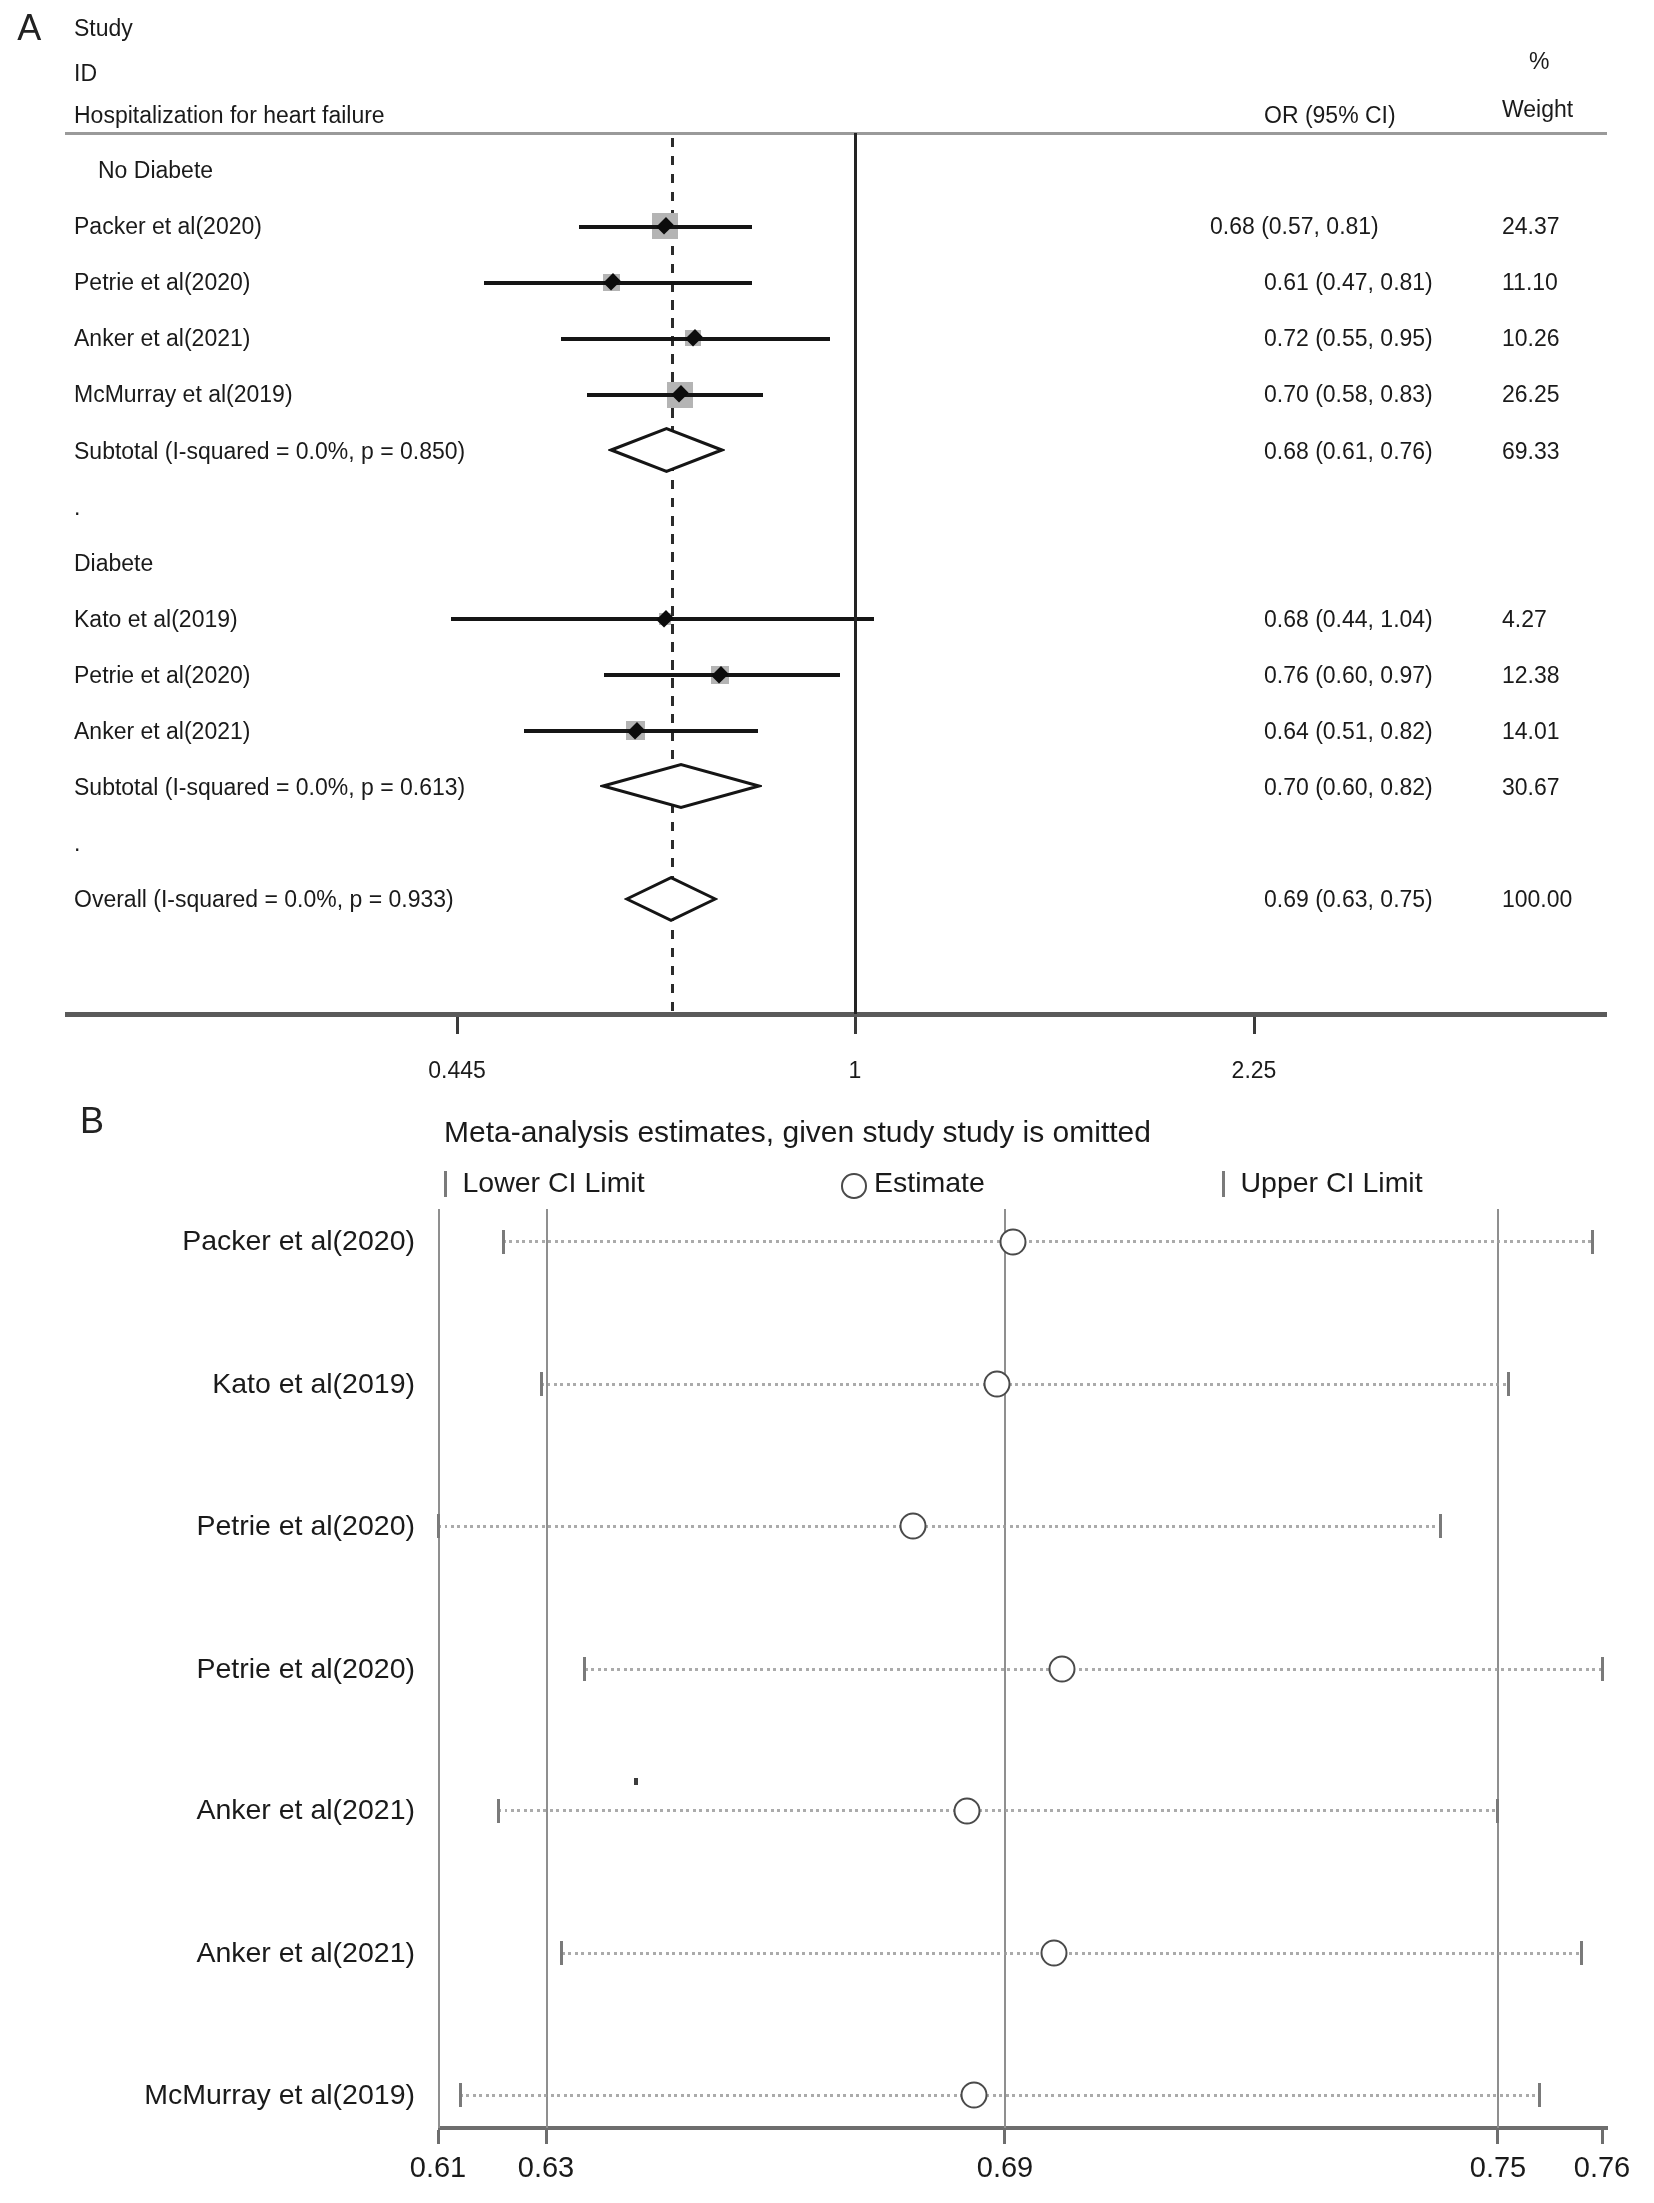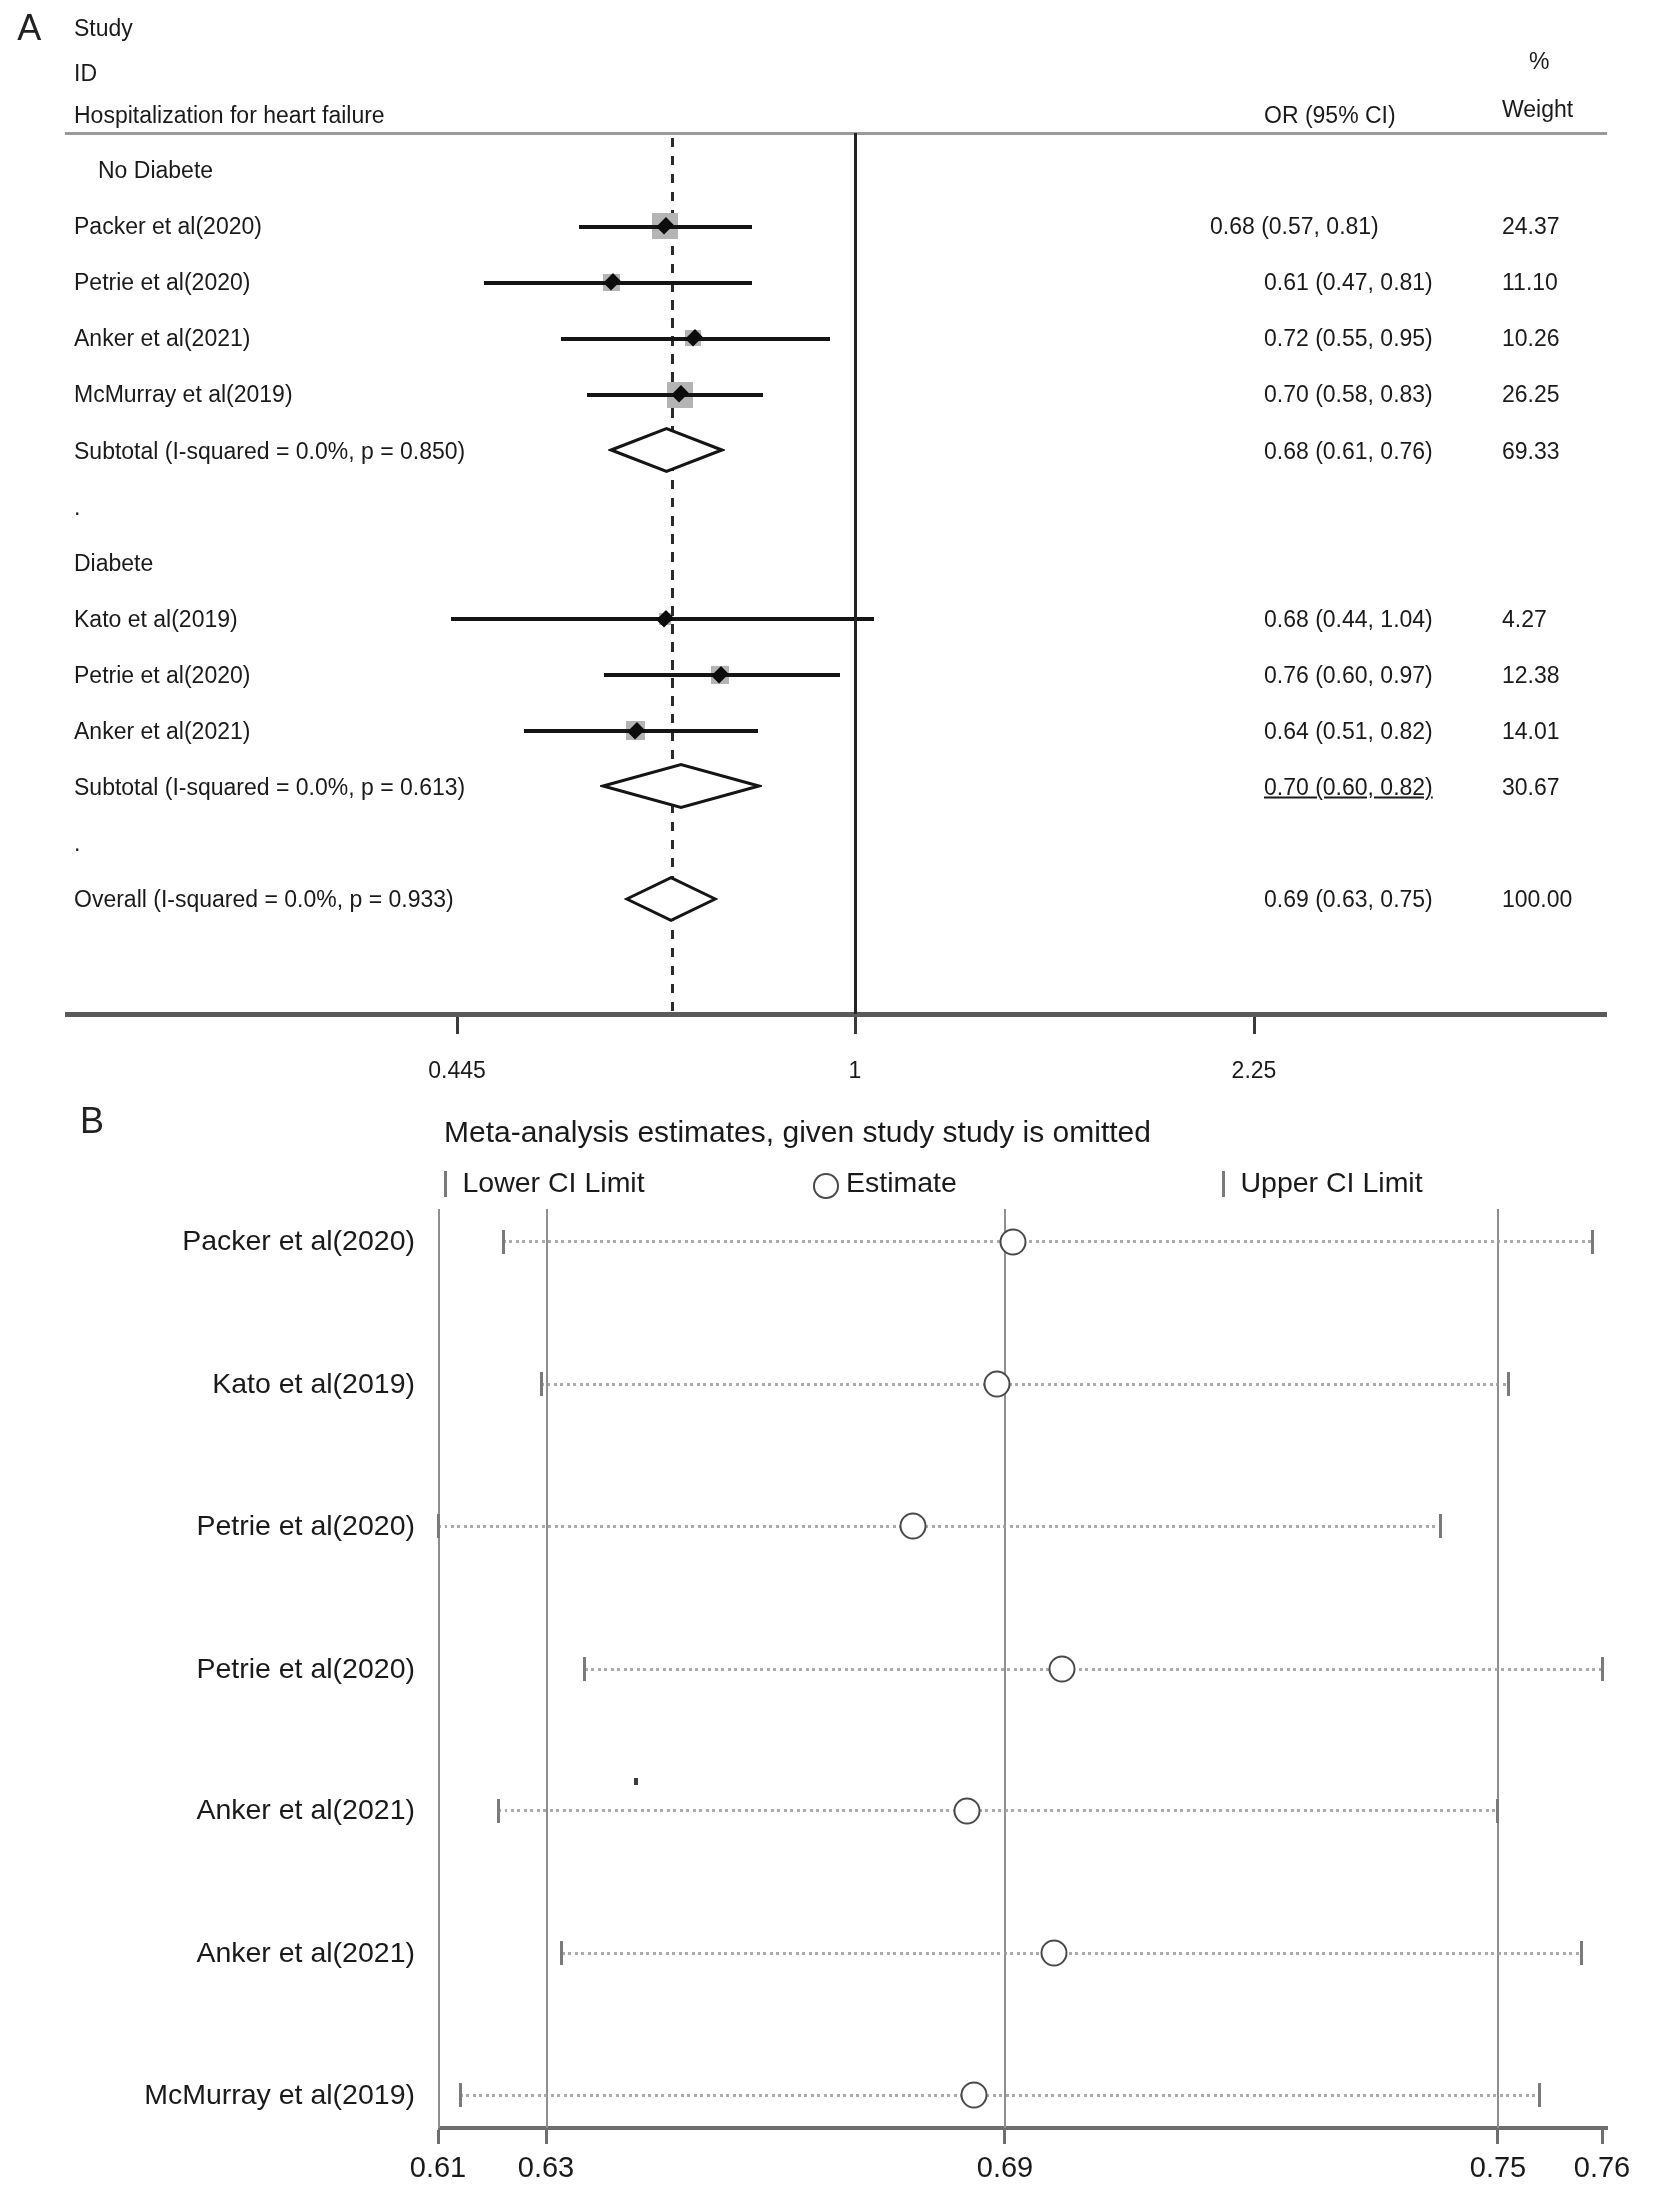--- a/index.html
+++ b/index.html
@@ -97,21 +97,21 @@
       <div class="abs ciline" style="left: 604px; top: 673px; width: 236px;"></div>
       <div class="abs sq" style="left: 711px; top: 666px; width: 18px; height: 18px;"></div>
       <div class="abs ptdiamond" style="left: 720px; top: 675px; width: 11.2px; height: 11.2px;"></div>
       <div class="abs a-text vcenter" style="left: 74px; top: 731px;">Anker et al(2021)</div>
       <div class="abs a-text vcenter" style="left: 1264px; top: 731px;">0.64 (0.51, 0.82)</div>
       <div class="abs a-text vcenter" style="left: 1502px; top: 731px;">14.01</div>
       <div class="abs ciline" style="left: 524px; top: 729px; width: 234px;"></div>
       <div class="abs sq" style="left: 626px; top: 721px; width: 19px; height: 19px;"></div>
       <div class="abs ptdiamond" style="left: 636px; top: 731px; width: 11.2px; height: 11.2px;"></div>
       <div class="abs a-text vcenter" style="left: 74px; top: 787px;">Subtotal  (I-squared = 0.0%, p = 0.613)</div>
-      <div class="abs a-text vcenter" style="left: 1264px; top: 787px; text-decoration: underline;">0.70 (0.60, 0.82)</div>
+      <div class="abs a-text vcenter" style="left: 1264px; top: 787px;">0.70 (0.60, 0.82)</div>
       <div class="abs a-text vcenter" style="left: 1502px; top: 787px;">30.67</div>
       <svg class="diamond" width="162" height="48" style="left: 600px; top: 762px;" viewBox="0 0 187.703 56">
         <polygon points="3,28 93.8590043100478,3 184.7180086200956,28 93.8590043100478,53" fill="#ffffff" stroke="#151515" stroke-width="3.5"></polygon>
       </svg>
       <div class="abs a-text vcenter" style="left: 74px; top: 843px;">.</div>
       <div class="abs a-text vcenter" style="left: 74px; top: 899px;">Overall  (I-squared = 0.0%, p = 0.933)</div>
       <div class="abs a-text vcenter" style="left: 1264px; top: 899px;">0.69 (0.63, 0.75)</div>
       <div class="abs a-text vcenter" style="left: 1502px; top: 899px;">100.00</div>
       <svg class="diamond" width="94" height="48" style="left: 624px; top: 875px;" viewBox="0 0 109.188 56">
         <polygon points="3,28 54.59706762946752,3 106.19413525893503,28 54.59706762946752,53" fill="#ffffff" stroke="#151515" stroke-width="3.5"></polygon>
@@ -129,21 +129,21 @@
     </div>
 
   <div class="abs panel-letter" style="left:80px;top:1100px;">B</div>
 
   <div class="abs" style="left:444px;top:1115px;font-size:30px;white-space:nowrap;">Meta-analysis estimates, given study study is omitted</div>
 
   <div class="abs" style="left:444px;top:1166px;">
     <span class="legend-bar"></span>
     <span class="b-label" style="margin-left:12px;vertical-align:5.2px;">Lower CI Limit</span>
   </div>
-  <div class="abs" style="left:813px;top:1166px;">
+  <div class="abs" style="left:841px;top:1166px;">
     <span style="display:inline-block;width:21.6px;height:21.6px;border:2.6px solid #4a4a4a;border-radius:50%;"></span>
     <span class="b-label" style="margin-left:3.5px;vertical-align:7px;">Estimate</span>
   </div>
   <div class="abs" style="left:1222px;top:1166px;">
     <span class="legend-bar"></span>
     <span class="b-label" style="margin-left:12px;vertical-align:5.2px;">Upper CI Limit</span>
   </div>
 
   <div id="pb-grid">
       <div class="abs gridline" style="left: 438px; top: 1209px; height: 919px;"></div>

